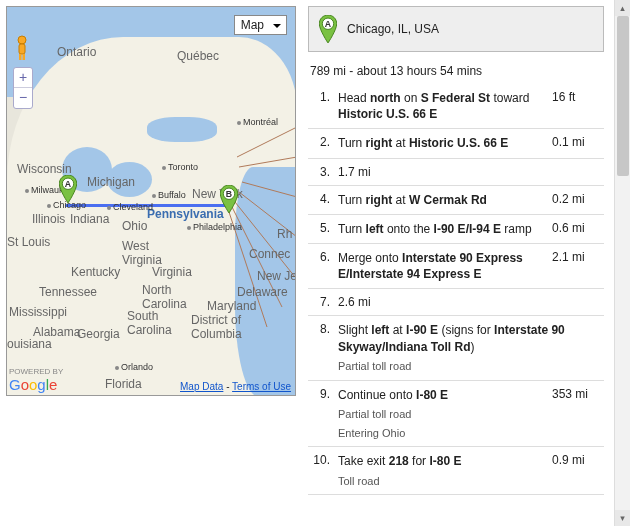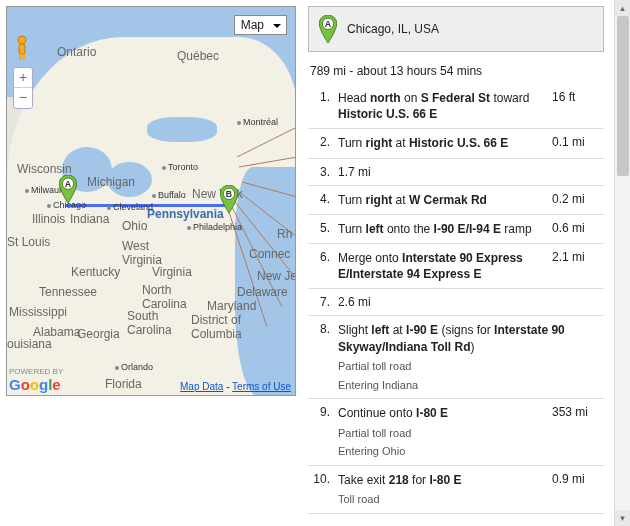--- a/index.html
+++ b/index.html
@@ -16,21 +16,21 @@
 .pin{position:absolute;width:18px;height:28px}
 .pin svg{width:100%;height:100%}
 .maptype{position:absolute;top:8px;right:8px;background:#fff;border:1px solid #888;font-size:12px;padding:2px 22px 2px 6px;cursor:pointer}
 .maptype:after{content:"";position:absolute;right:5px;top:8px;border:4px solid transparent;border-top-color:#000}
 .pegman{position:absolute;top:28px;left:6px;width:18px;height:26px}
 .zoom{position:absolute;top:60px;left:6px;width:20px;border:1px solid #aac;border-radius:3px;background:#fff;font-size:14px;color:#66a;text-align:center;line-height:18px}
 .zoom div{height:20px;cursor:pointer}
 .zoom div:first-child{border-bottom:1px solid #ccd}
 .credit{position:absolute;bottom:2px;left:2px;font-size:9px}
 .credit .pwr{color:#888;font-size:8px}
-.credit .goog{font-family:Arial;font-size:15px;font-weight:bold}
+.credit .goog{font-family:Arial;font-size:15px;font-weight:normal}
 .credit .g1{color:#4285f4}.credit .g2{color:#ea4335}.credit .g3{color:#fbbc05}.credit .g4{color:#4285f4}.credit .g5{color:#34a853}.credit .g6{color:#ea4335}
 .att{position:absolute;bottom:3px;right:4px;font-size:10px}
 .att a{color:#15c}
 .rays line{stroke:#b07a5a;stroke-width:1}
 .dircol{flex:1;display:flex;flex-direction:column}
 .origin{border:1px solid #bbb;background:#eee;padding:8px 10px;display:flex;align-items:center;gap:10px;margin-bottom:8px}
 .origin .pin{position:static;width:18px;height:28px}
 .summary{font-size:12px;margin:4px 2px 6px}
 .steps{font-size:12px}
 .step{display:flex;gap:8px;padding:6px 2px;border-top:1px solid #ddd}
@@ -184,21 +184,21 @@
           <div class="num">6.</div>
           <div class="txt">Merge onto <b>Interstate 90 Express E/Interstate 94 Express E</b></div>
           <div class="dist">2.1 mi</div>
         </div>
         <div class="step">
           <div class="num">7.</div>
           <div class="dist">2.6 mi</div>
         </div>
         <div class="step">
           <div class="num">8.</div>
-          <div class="txt">Slight <b>left</b> at <b>I-90 E</b> (signs for <b>Interstate 90 Skyway/Indiana Toll Rd</b>)<span class="sub">Partial toll road</span><span class="sub">Entering Indiana</span></div>
+          <div class="txt">Slight <b>left</b> at <b>I-90 E</b> (signs for <b>Interstate 90 Skyway/Indiana Toll Rd</b>)<span class="sub">Partial toll road</span></div>
         </div>
         <div class="step">
           <div class="num">9.</div>
           <div class="txt">Continue onto <b>I-80 E</b><span class="sub">Partial toll road</span><span class="sub">Entering Ohio</span></div>
           <div class="dist">353 mi</div>
         </div>
         <div class="step">
           <div class="num">10.</div>
           <div class="txt">Take exit <b>218</b> for <b>I-80 E</b><span class="sub">Toll road</span></div>
           <div class="dist">0.9 mi</div>

